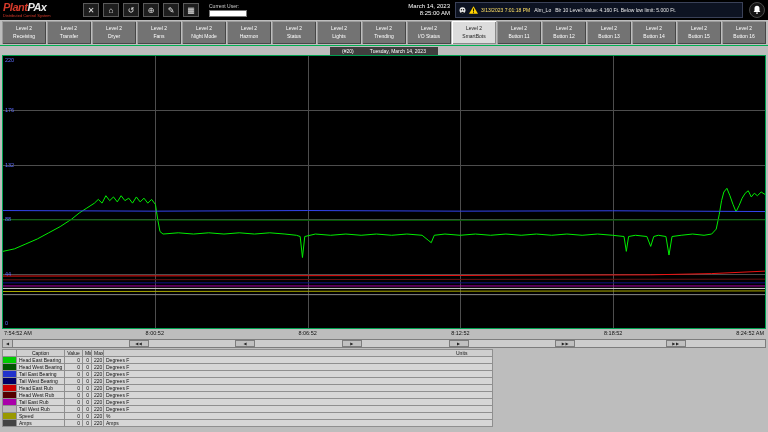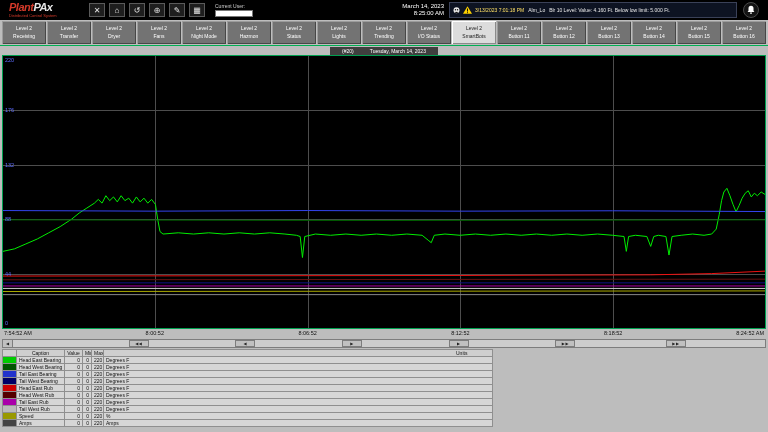--- a/index.html
+++ b/index.html
@@ -1,20 +1,20 @@
 <!DOCTYPE html>
 <html><head>
 <meta charset="utf-8">
 <style>
   * { box-sizing: border-box; margin: 0; padding: 0; }
   html,body { width:768px; height:432px; overflow:hidden; }
   body { background:#bdbdbd; font-family:"Liberation Sans", sans-serif; position:relative; }
 
   
-  .topbar { height:20px; background:#000; display:flex; align-items:center; padding:0 9px; position:relative; }
+  .topbar { height:20px; background:#000; display:flex; align-items:center; padding:0 3px; position:relative; }
   .logo { width:72px; line-height:1; }
   .logo-line1 { font-size:11px; font-weight:bold; font-style:italic; letter-spacing:-0.5px; }
   .lp { color:#d63a2a; }
   .lx { color:#e8e8e8; }
   .logo-sub { font-size:4px; color:#d63a2a; margin-top:1px; }
   .tb-icons { display:flex; gap:4px; margin-left:8px; }
   .tb-btn { width:16px; height:14px; background:#1e1e1e; border:1px solid #5a5a5a; color:#e6e6e6;
             font-size:8px; display:flex; align-items:center; justify-content:center; cursor:pointer; }
   .user-block { margin-left:10px; }
   .user-label { font-size:5px; color:#cfcfcf; }

